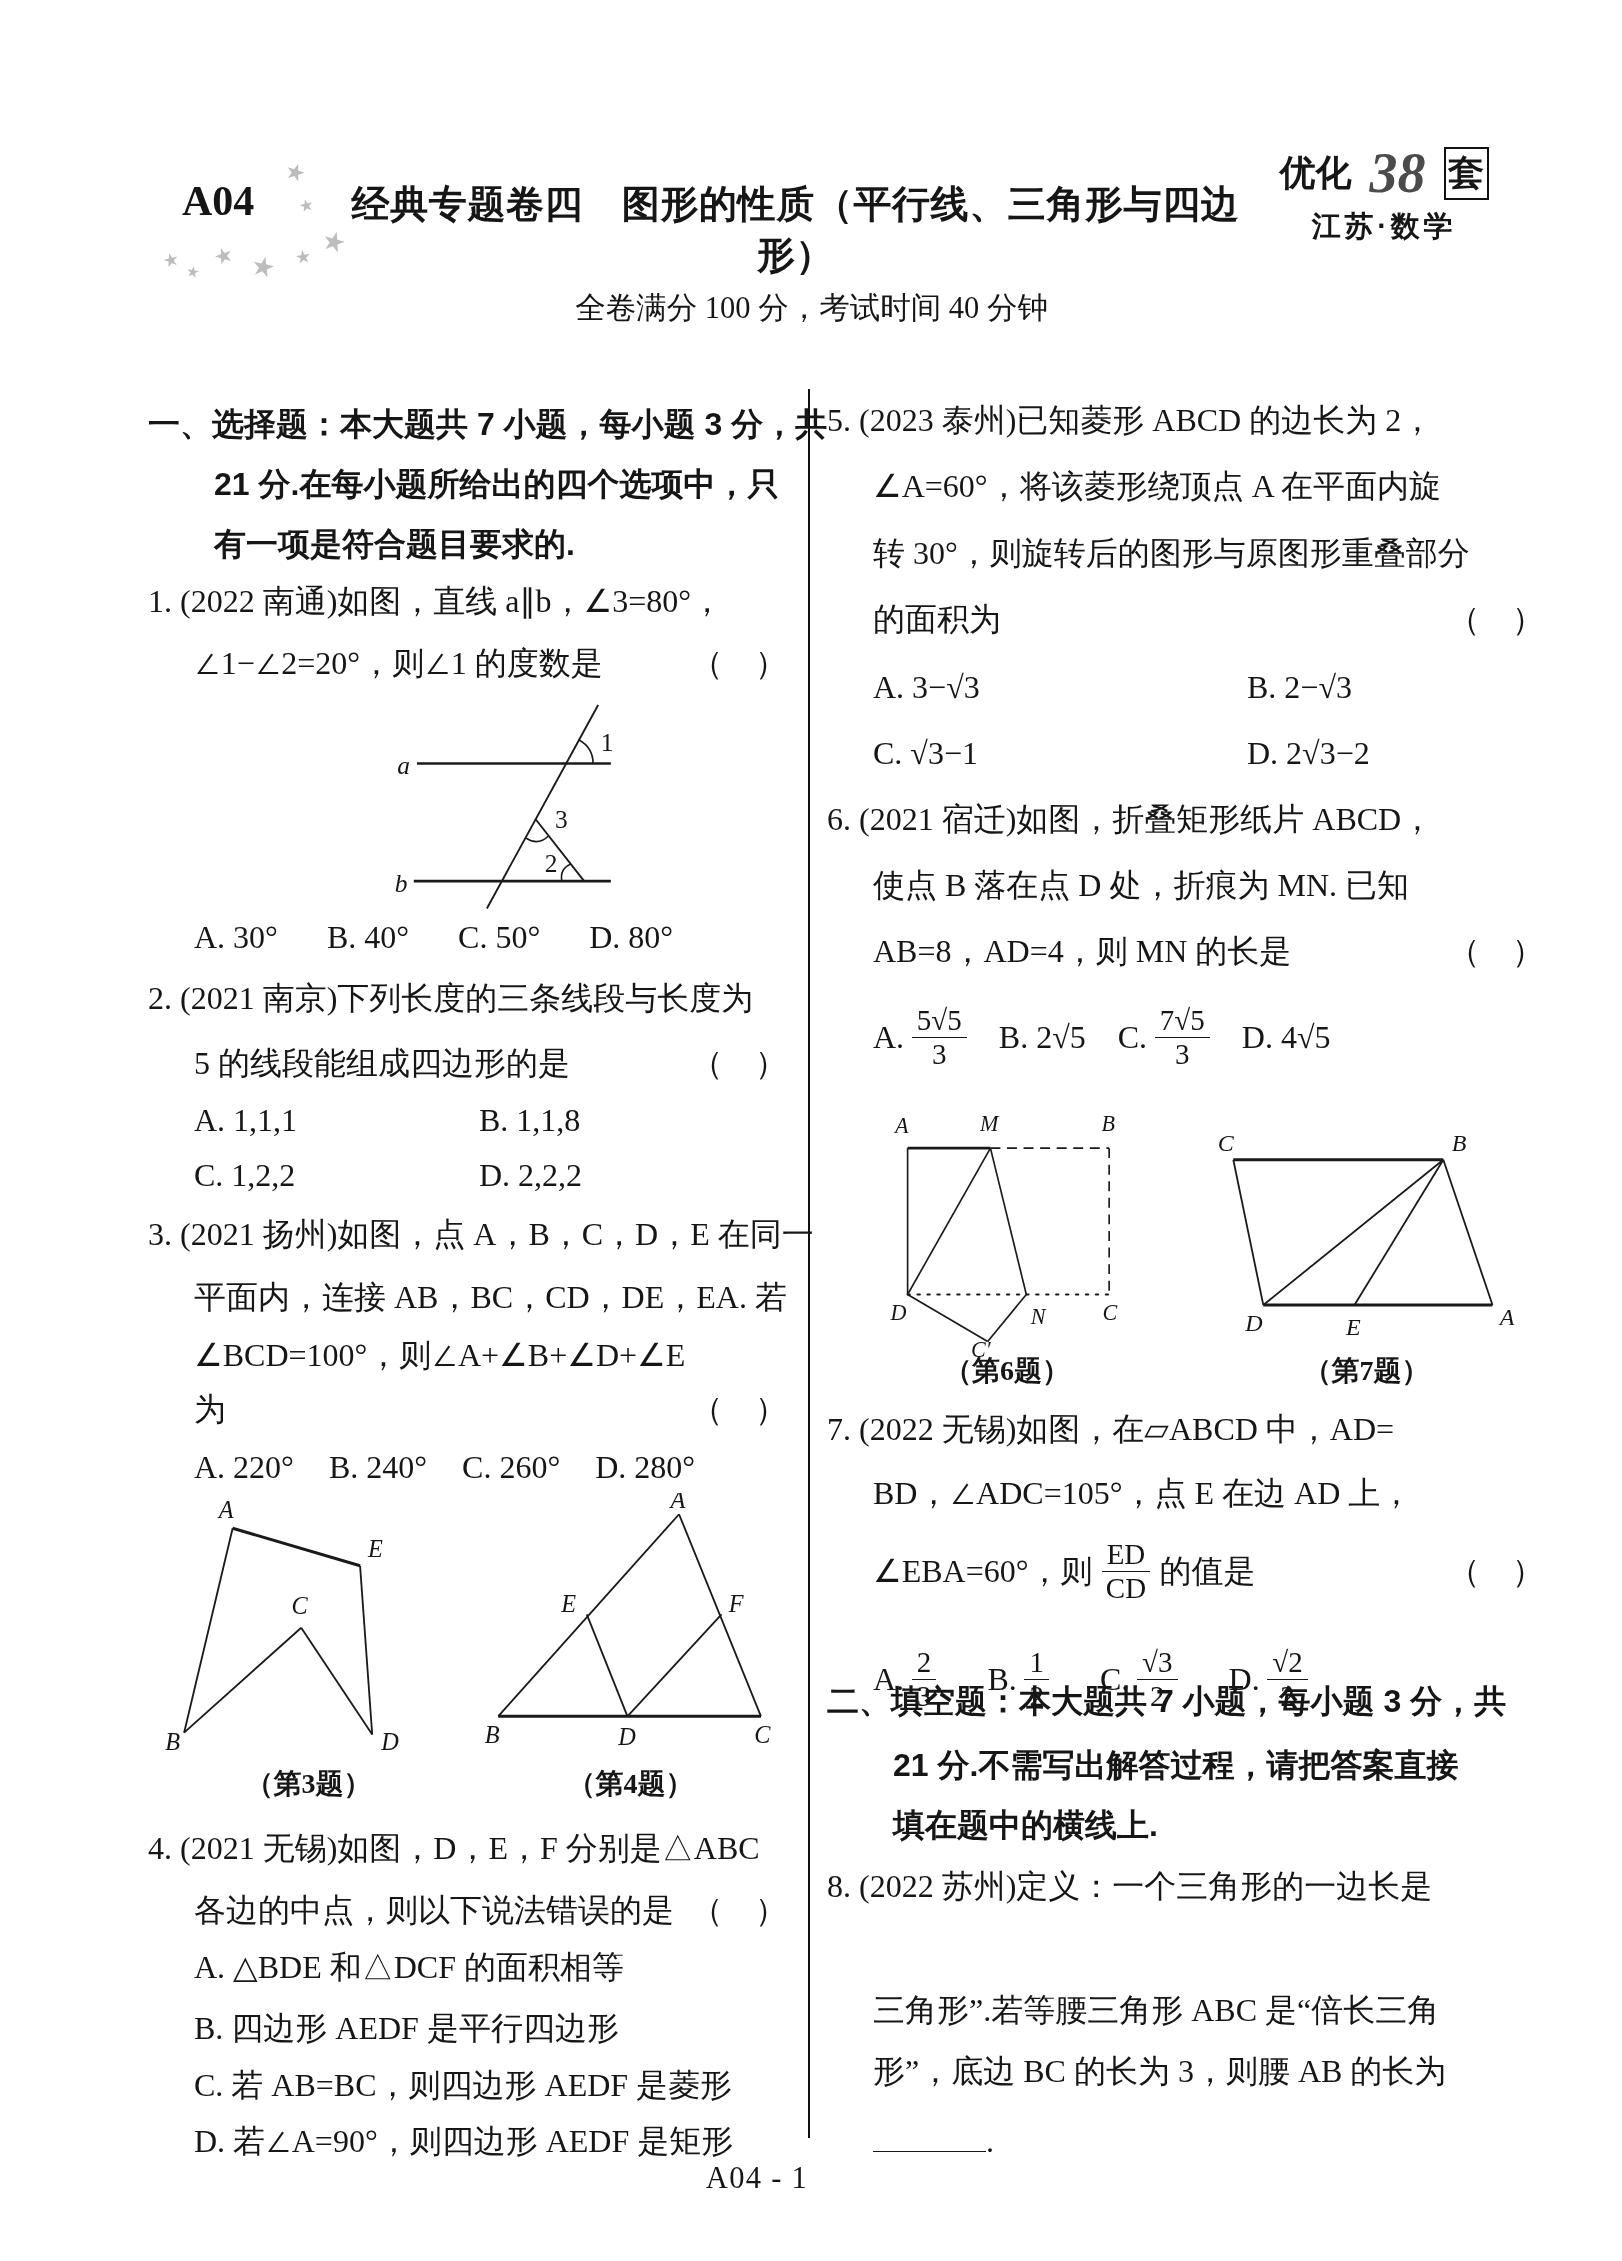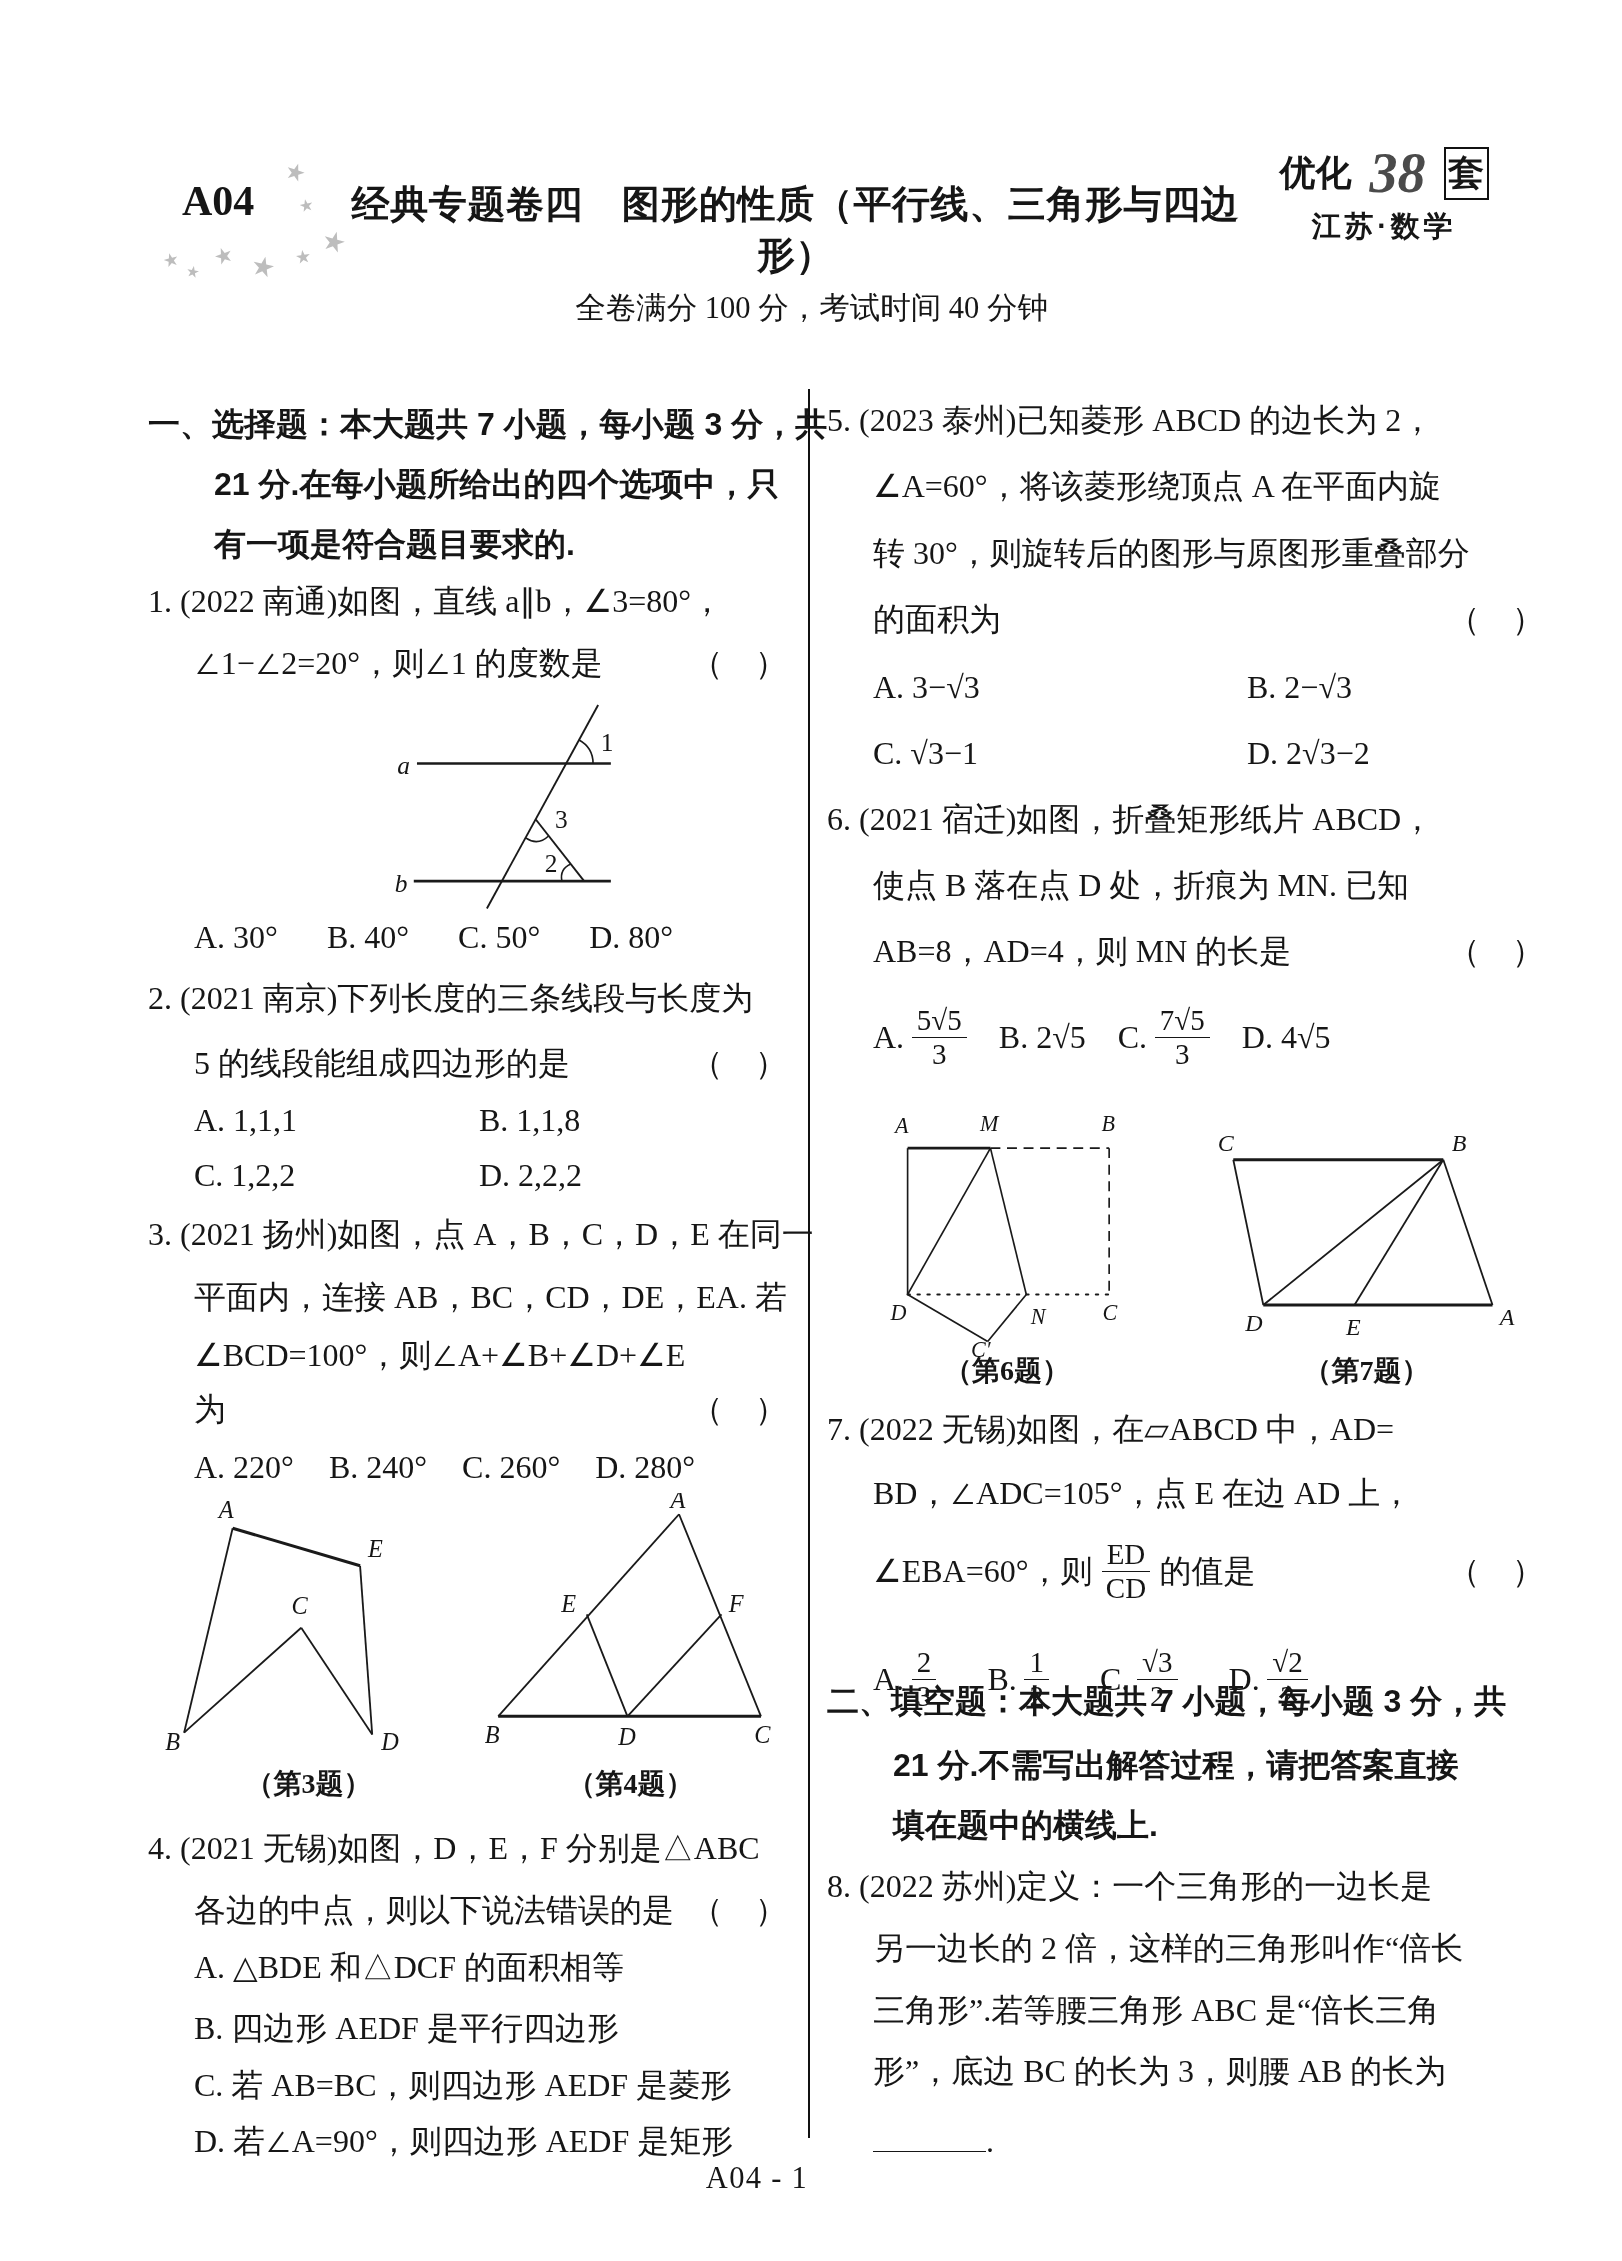--- a/index.html
+++ b/index.html
@@ -285,21 +285,20 @@
       <span class="fn">√2</span>
       <span class="fd">2</span>
     </span>
   </div>
 
   <div class="line rcol boldcn" style="top:1679px">二、填空题：本大题共 7 小题，每小题 3 分，共</div>
   <div class="line rcol boldcn ind2" style="top:1743px">21 分.不需写出解答过程，请把答案直接</div>
   <div class="line rcol boldcn ind2" style="top:1803px">填在题中的横线上.</div>
 
   <div class="line rcol" style="top:1864px">8. (2022 苏州)定义：一个三角形的一边长是</div>
-  <div class="line rcol ind" style="top:1926px">另一边长的 2 倍，这样的三角形叫作“倍长</div>
   <div class="line rcol ind" style="top:1988px">三角形”.若等腰三角形 ABC 是“倍长三角</div>
   <div class="line rcol ind" style="top:2049px">形”，底边 BC 的长为 3，则腰 AB 的长为</div>
   <div class="line rcol ind" style="top:2118px">
     <span class="blankline"></span><span>.</span>
   </div>
 
   <div id="pagefoot">A04 - 1</div>
 </div>
 
 

